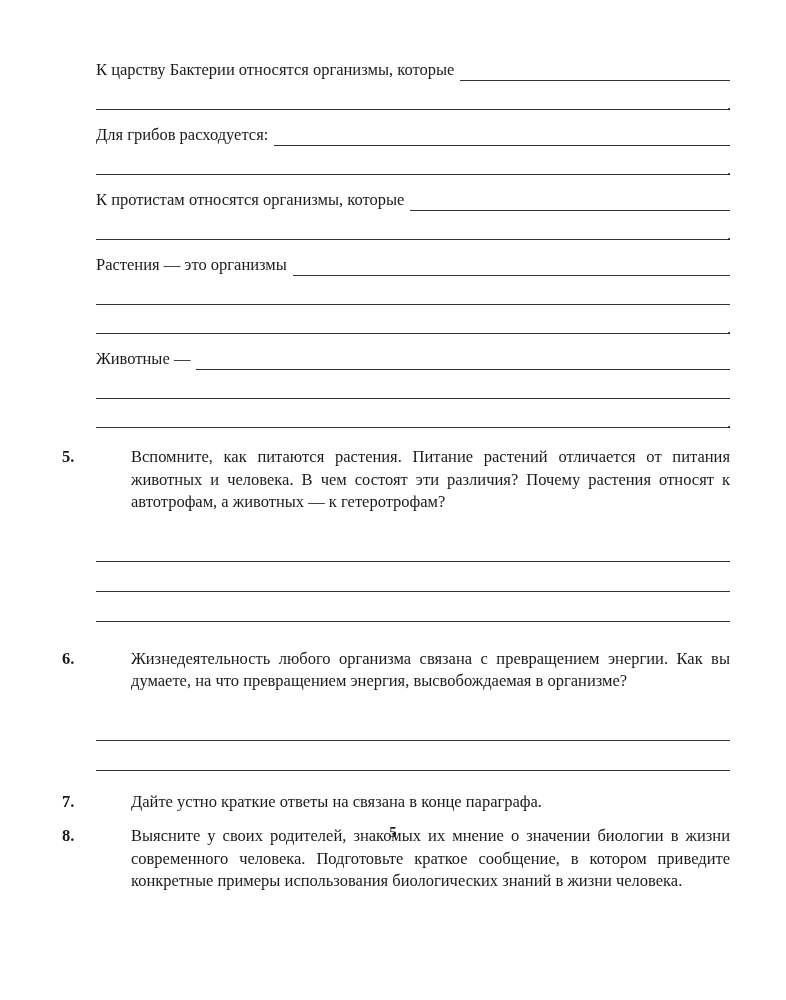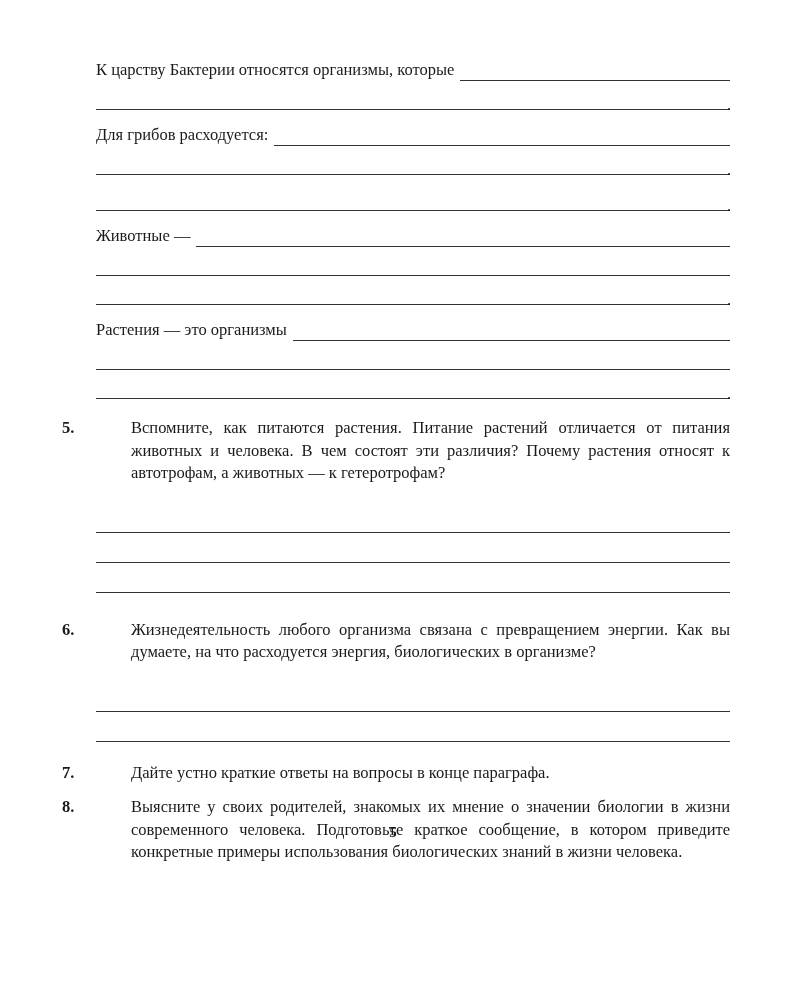--- a/index.html
+++ b/index.html
@@ -129,40 +129,44 @@
       <span class="prompt">Для грибов расходуется:</span>
       <span class="rule"></span>
     </div>
     <div class="fill-row">
       <span class="rule full dot-end"></span>
     </div>
   </div>
 
   <div class="fill-block">
     <div class="fill-row">
+      <span class="prompt">К протистам относятся организмы, которые</span>
+      <span class="rule"></span>
+    </div>
+    <div class="fill-row">
+      <span class="rule full dot-end"></span>
+    </div>
+  </div>
+
+  <div class="fill-block">
+    <div class="fill-row">
+      <span class="prompt">Растения — это организмы</span>
+      <span class="rule"></span>
+    </div>
+    <div class="fill-row">
+      <span class="rule full"></span>
+    </div>
+    <div class="fill-row">
       <span class="rule full dot-end"></span>
     </div>
   </div>
 
   <div class="fill-block">
     <div class="fill-row">
       <span class="prompt">Животные —</span>
-      <span class="rule"></span>
-    </div>
-    <div class="fill-row">
-      <span class="rule full"></span>
-    </div>
-    <div class="fill-row">
-      <span class="rule full dot-end"></span>
-    </div>
-  </div>
-
-  <div class="fill-block">
-    <div class="fill-row">
-      <span class="prompt">Растения — это организмы</span>
       <span class="rule"></span>
     </div>
     <div class="fill-row">
       <span class="rule full"></span>
     </div>
     <div class="fill-row">
       <span class="rule full dot-end"></span>
     </div>
   </div>
 
@@ -175,33 +179,33 @@
   <div class="gap-18"></div>
   <div class="answer-lines">
     <div class="line"></div>
     <div class="line"></div>
     <div class="line"></div>
   </div>
 
   <div class="task t6">
     <div class="num">6.</div>
     <div class="body">
-      <div class="text">Жизнедеятельность любого организма связана с превращением энергии. Как вы думаете, на что расходуется энергия, биологических в организме?</div>
+      <div class="text">Жизнедеятельность любого организма связана с превращением энергии. Как вы думаете, на что превращением энергия, высвобождаемая в организме?</div>
     </div>
   </div>
   <div class="gap-18"></div>
   <div class="answer-lines">
     <div class="line"></div>
     <div class="line"></div>
   </div>
 
   <div class="task t7">
     <div class="num">7.</div>
     <div class="body">
-      <div class="text">Дайте устно краткие ответы на вопросы в конце параграфа.</div>
+      <div class="text">Дайте устно краткие ответы на связана в конце параграфа.</div>
     </div>
   </div>
 
   <div class="task t8">
     <div class="num">8.</div>
     <div class="body">
       <div class="text">Выясните у своих родителей, знакомых их мнение о значении биологии в жизни современного человека. Подготовьте краткое сообщение, в котором приведите конкретные примеры использования биологических знаний в жизни человека.</div>
     </div>
   </div>
 

